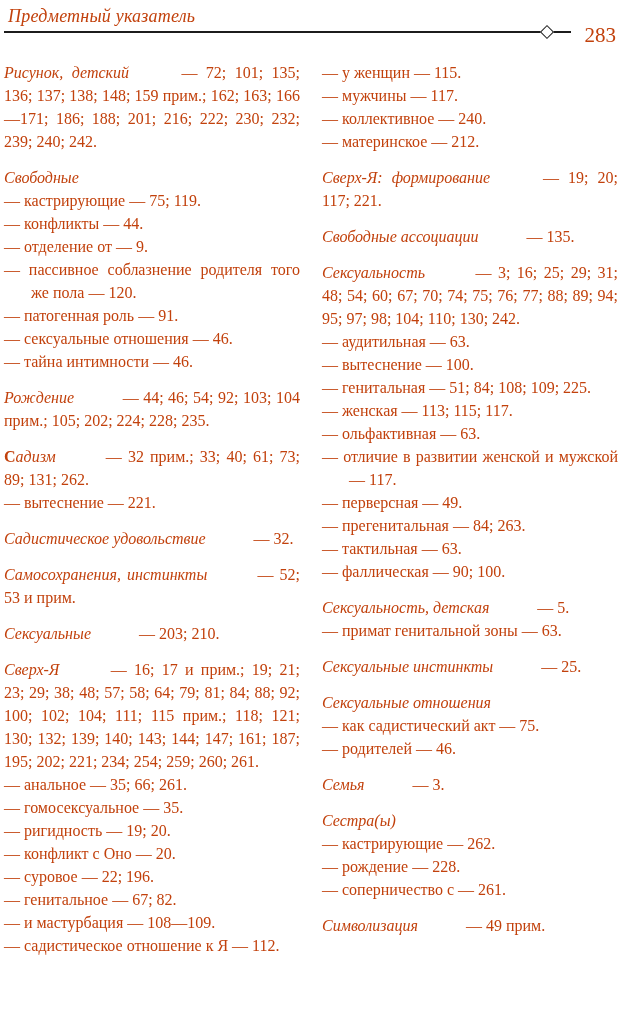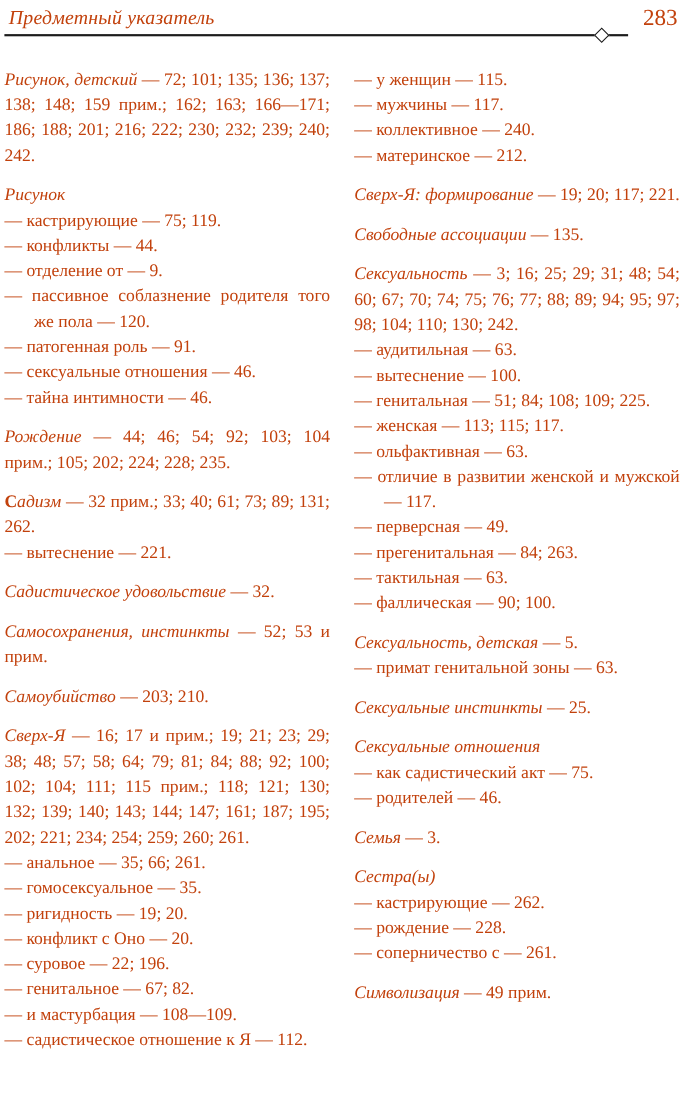--- a/index.html
+++ b/index.html
@@ -20,49 +20,49 @@
     position:absolute;left:4px;top:1px;
     font-style:italic;font-size:18px;letter-spacing:.2px;
   }
   .rule{position:absolute;left:0;top:27px;width:567px;height:2px;background:#1c1c1c;}
   .diamond{
     position:absolute;left:538px;top:-4px;
     width:8px;height:8px;background:#ffffff;
     border:1.6px solid #1c1c1c;
     transform:rotate(45deg);
   }
-  .page-number{position:absolute;right:2px;top:1px;font-size:21px;}
+  .page-number{position:absolute;right:2px;top:20px;font-size:21px;}
   .columns{display:flex;gap:22px;margin-top:7px;}
   .col{width:297px;}
   .entry{margin:0 0 13px 0;}
   .entry p{margin:0;}
   .entry-main{text-align:justify;}
   .headword{font-style:italic;}
   .lead{font-weight:bold;font-style:normal;}
-  .pages{font-style:normal;}
+  .pages{font-style:normal;margin-left:44px;}
   .sub{text-align:justify;padding-left:27px;text-indent:-27px;}
 </style>
 </head>
 <body>
 
 <div class="page">
   <div class="hdr">
     <div class="running-title">Предметный указатель</div>
     <div class="rule">
       <span class="diamond"></span>
     </div>
     <div class="page-number">283</div>
   </div>
   <div class="columns">
     <section class="col">
         <div class="entry">
           <p class="entry-main"><span class="headword">Рисунок, детский</span><span class="pages"> — 72; 101; 135; 136; 137; 138; 148; 159 прим.; 162; 163; 166—171; 186; 188; 201; 216; 222; 230; 232; 239; 240; 242.</span></p>
         </div>
         <div class="entry">
-          <p class="entry-main"><span class="headword">Рисунок</span></p>
+          <p class="entry-main"><span class="headword">Свободные</span></p>
           <p class="sub">— кастрирующие — 75; 119.</p>
           <p class="sub">— конфликты — 44.</p>
           <p class="sub">— отделение от — 9.</p>
           <p class="sub">— пассивное соблазнение родителя того же пола — 120.</p>
           <p class="sub">— патогенная роль — 91.</p>
           <p class="sub">— сексуальные отношения — 46.</p>
           <p class="sub">— тайна интимности — 46.</p>
         </div>
         <div class="entry">
           <p class="entry-main"><span class="headword">Рождение</span><span class="pages"> — 44; 46; 54; 92; 103; 104 прим.; 105; 202; 224; 228; 235.</span></p>
@@ -71,21 +71,21 @@
           <p class="entry-main"><span class="lead">С</span><span class="headword">адизм</span><span class="pages"> — 32 прим.; 33; 40; 61; 73; 89; 131; 262.</span></p>
           <p class="sub">— вытеснение — 221.</p>
         </div>
         <div class="entry">
           <p class="entry-main"><span class="headword">Садистическое удовольствие</span><span class="pages"> — 32.</span></p>
         </div>
         <div class="entry">
           <p class="entry-main"><span class="headword">Самосохранения, инстинкты</span><span class="pages"> — 52; 53 и прим.</span></p>
         </div>
         <div class="entry">
-          <p class="entry-main"><span class="headword">Самоубийство</span><span class="pages"> — 203; 210.</span></p>
+          <p class="entry-main"><span class="headword">Сексуальные</span><span class="pages"> — 203; 210.</span></p>
         </div>
         <div class="entry">
           <p class="entry-main"><span class="headword">Сверх-Я</span><span class="pages"> — 16; 17 и прим.; 19; 21; 23; 29; 38; 48; 57; 58; 64; 79; 81; 84; 88; 92; 100; 102; 104; 111; 115 прим.; 118; 121; 130; 132; 139; 140; 143; 144; 147; 161; 187; 195; 202; 221; 234; 254; 259; 260; 261.</span></p>
           <p class="sub">— анальное — 35; 66; 261.</p>
           <p class="sub">— гомосексуальное — 35.</p>
           <p class="sub">— ригидность — 19; 20.</p>
           <p class="sub">— конфликт с Оно — 20.</p>
           <p class="sub">— суровое — 22; 196.</p>
           <p class="sub">— генитальное — 67; 82.</p>
           <p class="sub">— и мастурбация — 108—109.</p>

